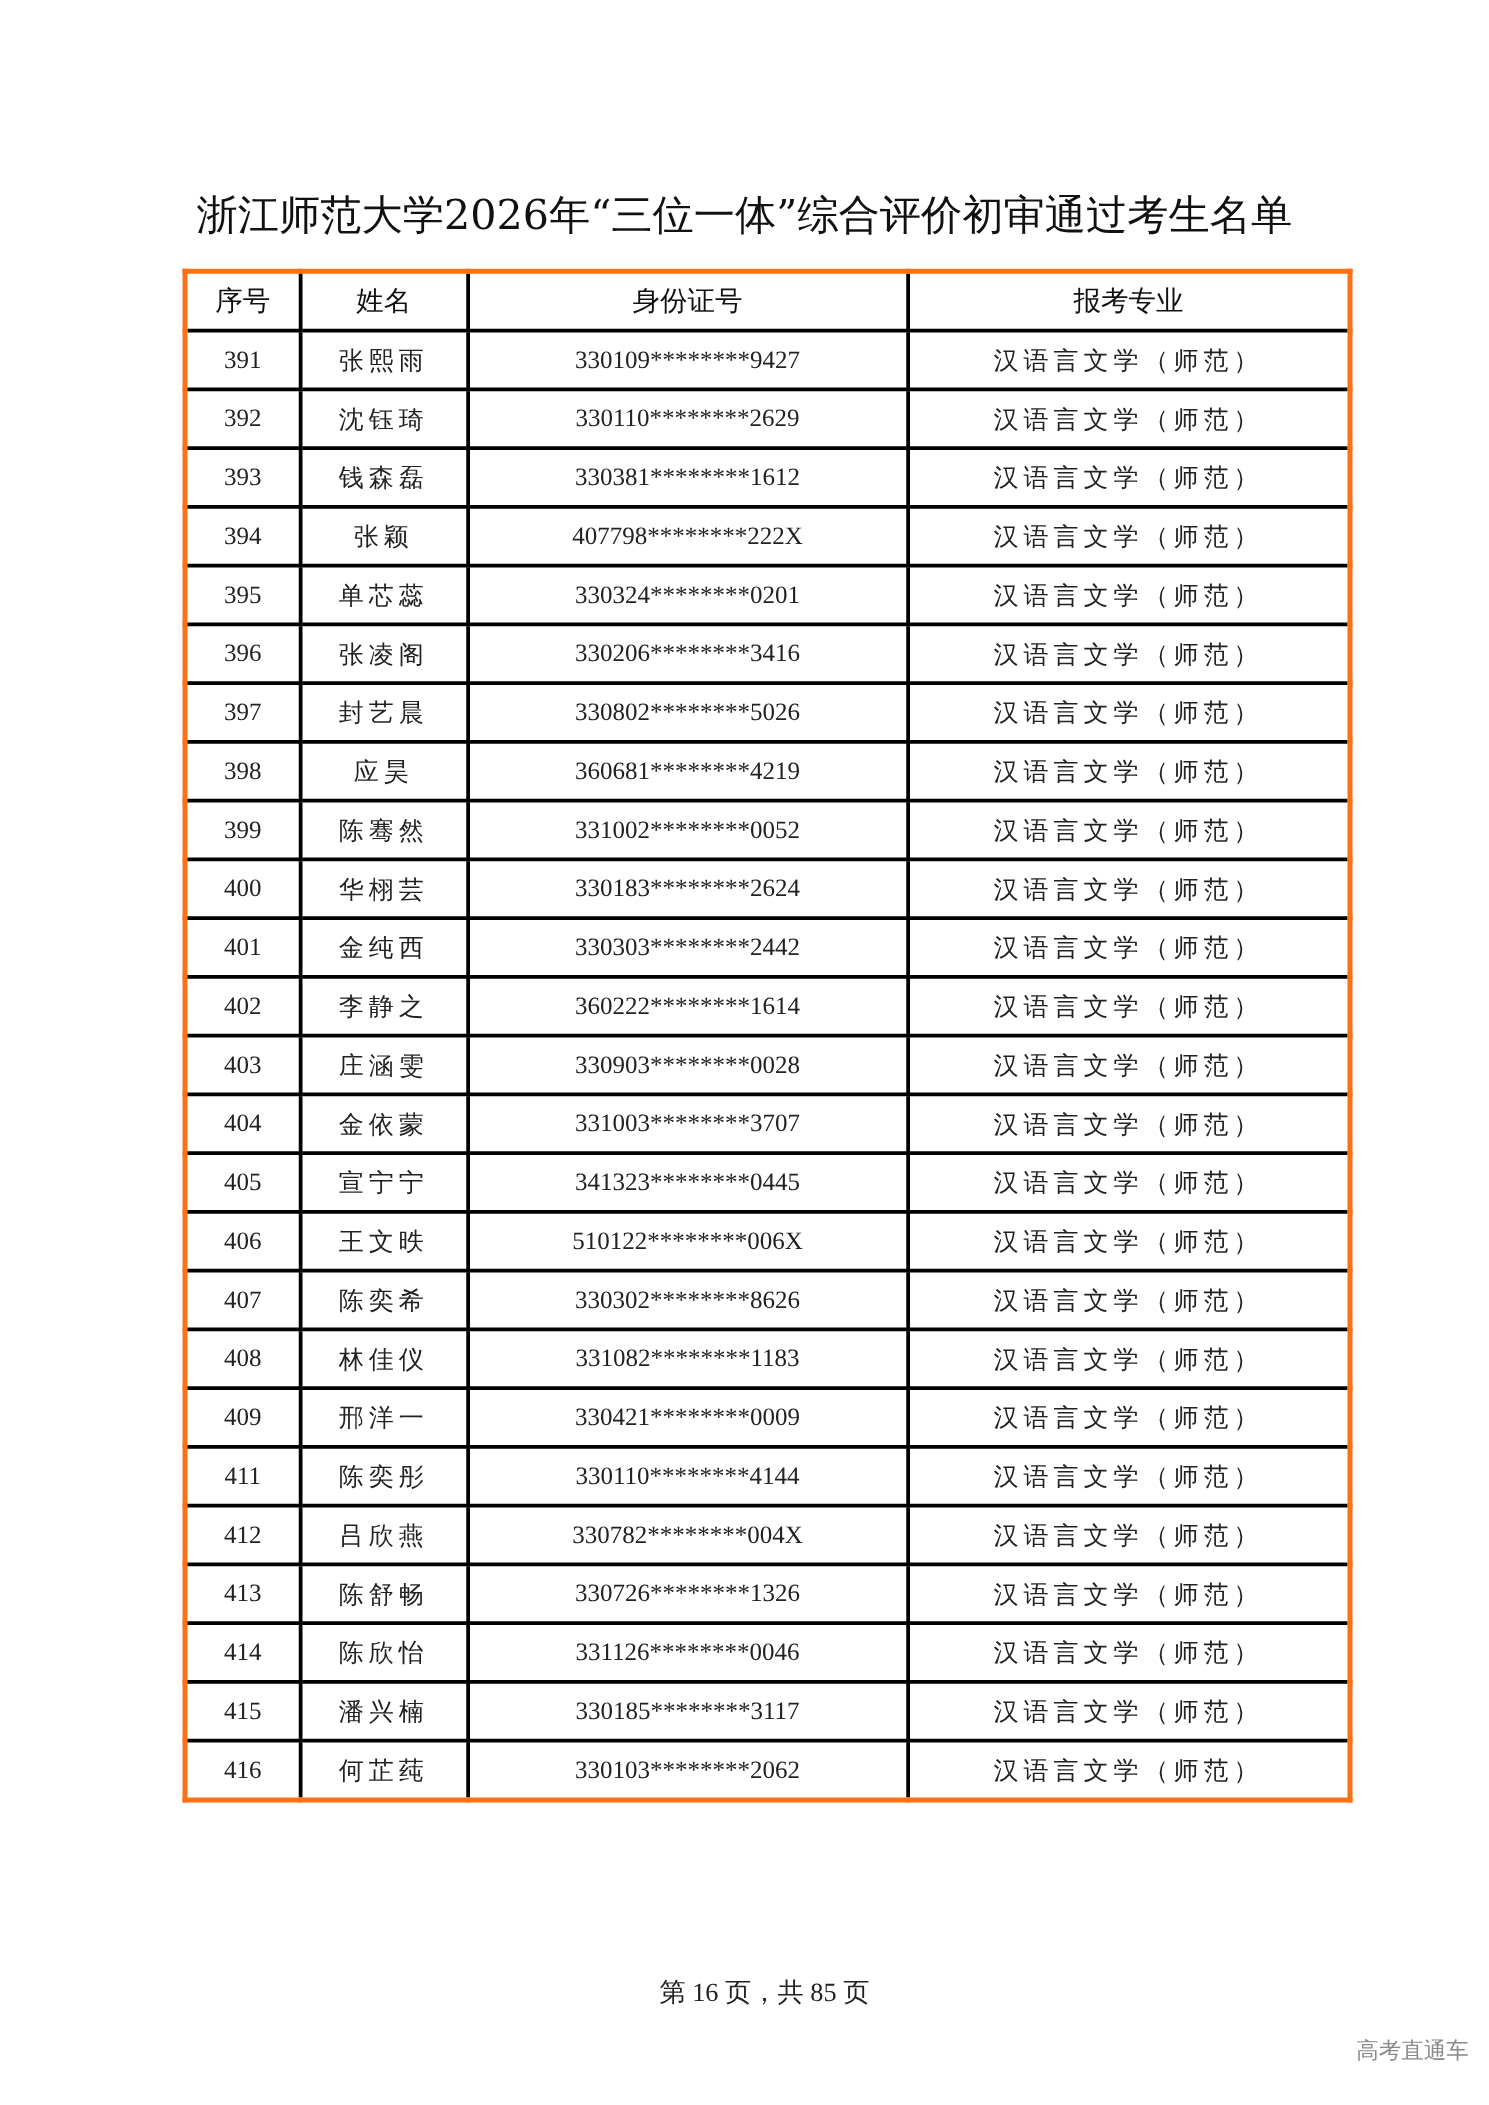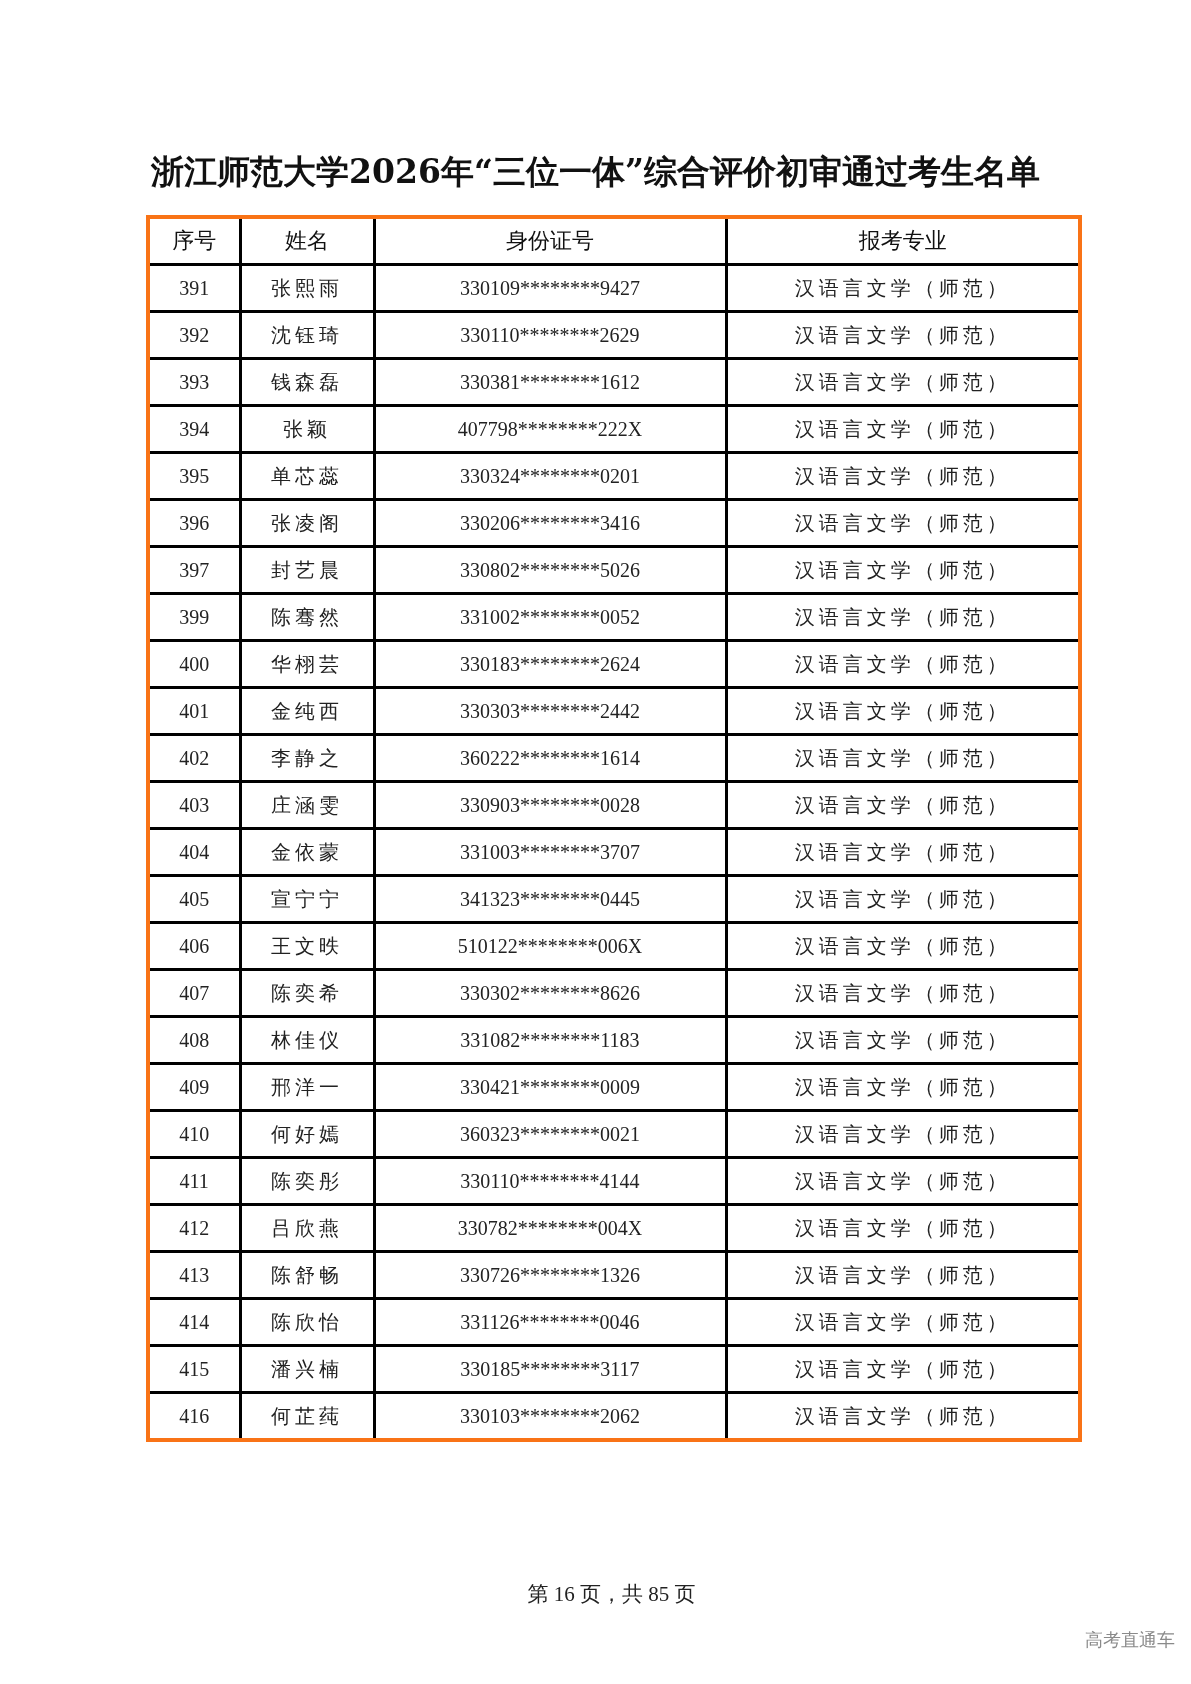--- a/index.html
+++ b/index.html
@@ -1,19 +1,19 @@
 <!DOCTYPE html>
 <html><head>
 <meta charset="utf-8">
 <style>
   html, body { margin: 0; padding: 0; background: #ffffff; }
   body { width: 1191px; height: 1684px; position: relative; overflow: hidden;
          font-family: "DejaVu Serif", "Liberation Serif", serif; color: #1a1a1a; }
   .title { position: absolute; top: 150px; left: 0; width: 1191px; text-align: center;
-           font-family: "DejaVu Serif", serif; font-weight: bold; font-size: 33px;
+           font-family: "DejaVu Serif", serif; font-weight: normal; font-size: 33px;
            letter-spacing: 0px; color: #111; }
   table.roster { position: absolute; left: 146px; top: 215px; width: 932px;
                  border-collapse: collapse; border: 4px solid #f97316; table-layout: fixed; }
   table.roster th, table.roster td { border: 3px solid #000; text-align: center;
                  padding: 0; height: 44px; }
   table.roster th { font-family: "DejaVu Sans", sans-serif; font-weight: normal;
                  font-size: 22px; color: #111; height: 44px; }
   table.roster td { font-size: 20px; color: #222; }
   td.c-name, td.c-major { font-family: "DejaVu Sans", sans-serif; letter-spacing: 4px;
                  font-size: 20px; color: #333; }
@@ -81,20 +81,26 @@
         <td class="c-id">330206********3416</td>
         <td class="c-major">汉语言文学（师范）</td>
       </tr>
       <tr>
         <td class="c-seq">397</td>
         <td class="c-name">封艺晨</td>
         <td class="c-id">330802********5026</td>
         <td class="c-major">汉语言文学（师范）</td>
       </tr>
       <tr>
+        <td class="c-seq">398</td>
+        <td class="c-name">应昊</td>
+        <td class="c-id">360681********4219</td>
+        <td class="c-major">汉语言文学（师范）</td>
+      </tr>
+      <tr>
         <td class="c-seq">399</td>
         <td class="c-name">陈骞然</td>
         <td class="c-id">331002********0052</td>
         <td class="c-major">汉语言文学（师范）</td>
       </tr>
       <tr>
         <td class="c-seq">400</td>
         <td class="c-name">华栩芸</td>
         <td class="c-id">330183********2624</td>
         <td class="c-major">汉语言文学（师范）</td>
@@ -147,26 +153,20 @@
         <td class="c-id">331082********1183</td>
         <td class="c-major">汉语言文学（师范）</td>
       </tr>
       <tr>
         <td class="c-seq">409</td>
         <td class="c-name">邢洋一</td>
         <td class="c-id">330421********0009</td>
         <td class="c-major">汉语言文学（师范）</td>
       </tr>
       <tr>
-        <td class="c-seq">410</td>
-        <td class="c-name">何好嫣</td>
-        <td class="c-id">360323********0021</td>
-        <td class="c-major">汉语言文学（师范）</td>
-      </tr>
-      <tr>
         <td class="c-seq">411</td>
         <td class="c-name">陈奕彤</td>
         <td class="c-id">330110********4144</td>
         <td class="c-major">汉语言文学（师范）</td>
       </tr>
       <tr>
         <td class="c-seq">412</td>
         <td class="c-name">吕欣燕</td>
         <td class="c-id">330782********004X</td>
         <td class="c-major">汉语言文学（师范）</td>

